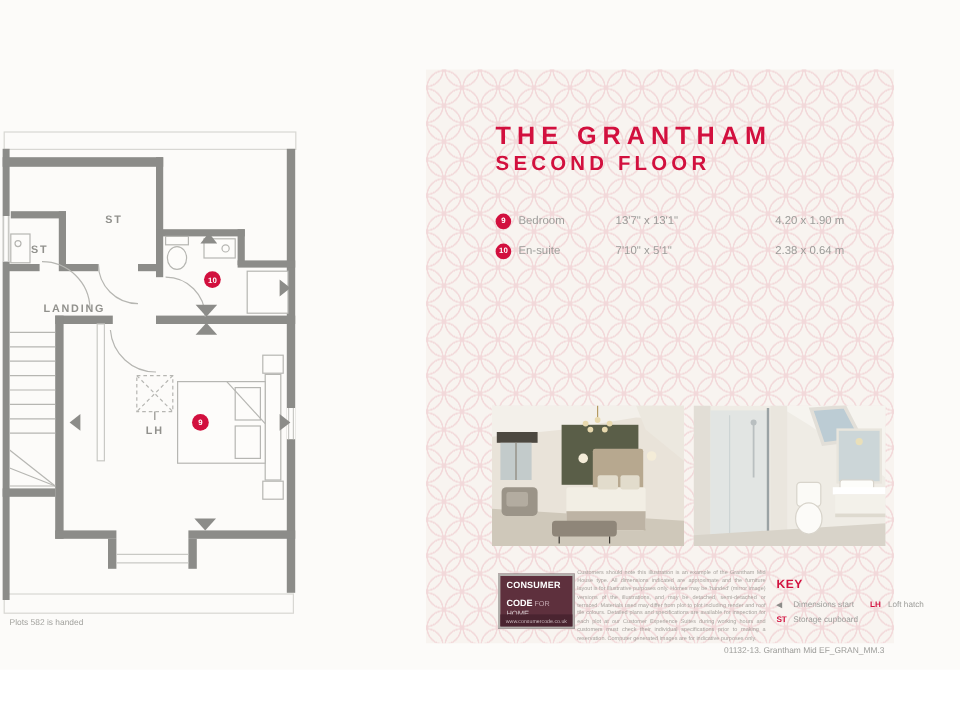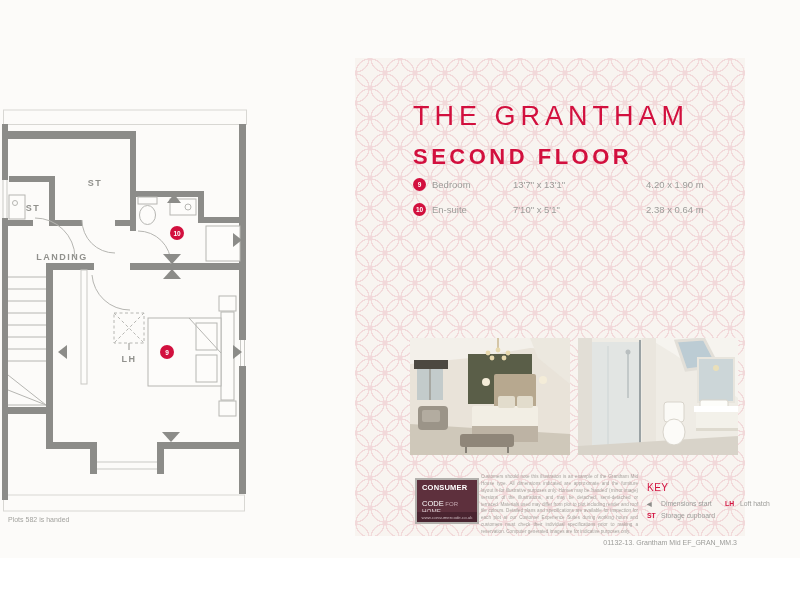--- a/index.html
+++ b/index.html
@@ -28,50 +28,50 @@
   .panel{
     position:absolute;left:355px;top:58px;width:390px;height:478px;
     background-color:#f8f4f0;
     background-image:
       radial-gradient(circle, rgba(0,0,0,0) 13.3px, #f2d9da 13.6px, #f2d9da 14.6px, rgba(0,0,0,0) 14.9px),
       radial-gradient(circle, rgba(0,0,0,0) 13.3px, #f2d9da 13.6px, #f2d9da 14.6px, rgba(0,0,0,0) 14.9px);
     background-size:30px 30px;
     background-position:0 0, 15px 15px;
   }
   .title-block{position:absolute;left:58px;top:44px;}
-  .title1{color:#d2103e;font-size:27px;font-weight:400;letter-spacing:5px;line-height:1.1;}
-  .title2{color:#d2103e;font-size:22px;font-weight:800;letter-spacing:3.5px;line-height:1.1;margin-top:13px;}
+  .title1{color:#d2103e;font-size:21px;font-weight:700;letter-spacing:5px;line-height:1.1;}
+  .title2{color:#d2103e;font-size:17px;font-weight:800;letter-spacing:3.5px;line-height:1.1;margin-top:3px;}
 
   .rooms{position:absolute;left:58px;top:120px;}
   .room-row{display:flex;align-items:center;margin-bottom:12px;font-size:9.5px;color:#9c9c99;}
   .room-badge{width:13px;height:13px;border-radius:50%;background:#d2103e;color:#fff;
     font-size:6.5px;font-weight:bold;display:flex;align-items:center;justify-content:center;
     margin-right:6px;flex:0 0 13px;}
   .room-name{width:81px;}
   .room-imperial{width:133px;}
 
   .photo{position:absolute;width:160px;height:117px;overflow:hidden;}
   .photo1{left:55px;top:280px;}
   .photo2{left:223px;top:280px;}
 
   .logo{position:absolute;left:60px;top:420px;width:64px;height:46px;
     background:#5e303d;border:2px solid #b3b1ad;box-sizing:border-box;}
   .logo-inner{padding:4px 17px 0 5px;line-height:1.08;}
   .logo-l1{color:#ffffff;font-size:7.5px;font-weight:800;letter-spacing:.2px;}
-  .logo-l2s{color:#ffffff;font-size:7.5px;font-weight:400;}
+  .logo-l2s{color:#ffffff;font-size:7.5px;font-weight:700;}
   .logo-l2l{color:#c5aab2;font-size:6px;font-weight:400;}
   .logo-l3{color:#d9ced2;font-size:6.3px;font-weight:400;}
   .logo-url{position:absolute;left:0;bottom:0;width:100%;background:#4a2430;
     color:#cbb9bf;font-size:4.4px;text-align:center;padding:2.5px 0;}
 
   .disclaimer{position:absolute;left:126px;top:416px;width:157px;
     font-size:4.6px;line-height:1.5;color:#a9a49f;text-align:justify;}
 
   .key{position:absolute;left:292px;top:424px;}
-  .key-heading{color:#d2103e;font-size:10px;font-weight:400;letter-spacing:.5px;margin-bottom:7px;}
+  .key-heading{color:#d2103e;font-size:10px;font-weight:700;letter-spacing:.5px;margin-bottom:7px;}
   .key-grid{display:grid;grid-template-columns:14px 64px 15px auto;row-gap:4.5px;align-items:center;}
   .key-sym{font-size:6.8px;font-weight:800;}
   .key-sym.dim-arrow{color:#8c8c89;font-size:6px;}
   .key-sym.red{color:#d2103e;}
   .key-label{font-size:6.8px;color:#9c9c99;white-space:nowrap;}
 
   .footer-ref{position:absolute;right:63px;top:539px;font-size:7px;color:#9c9c99;}
 </style>
 </head>
 <body>

